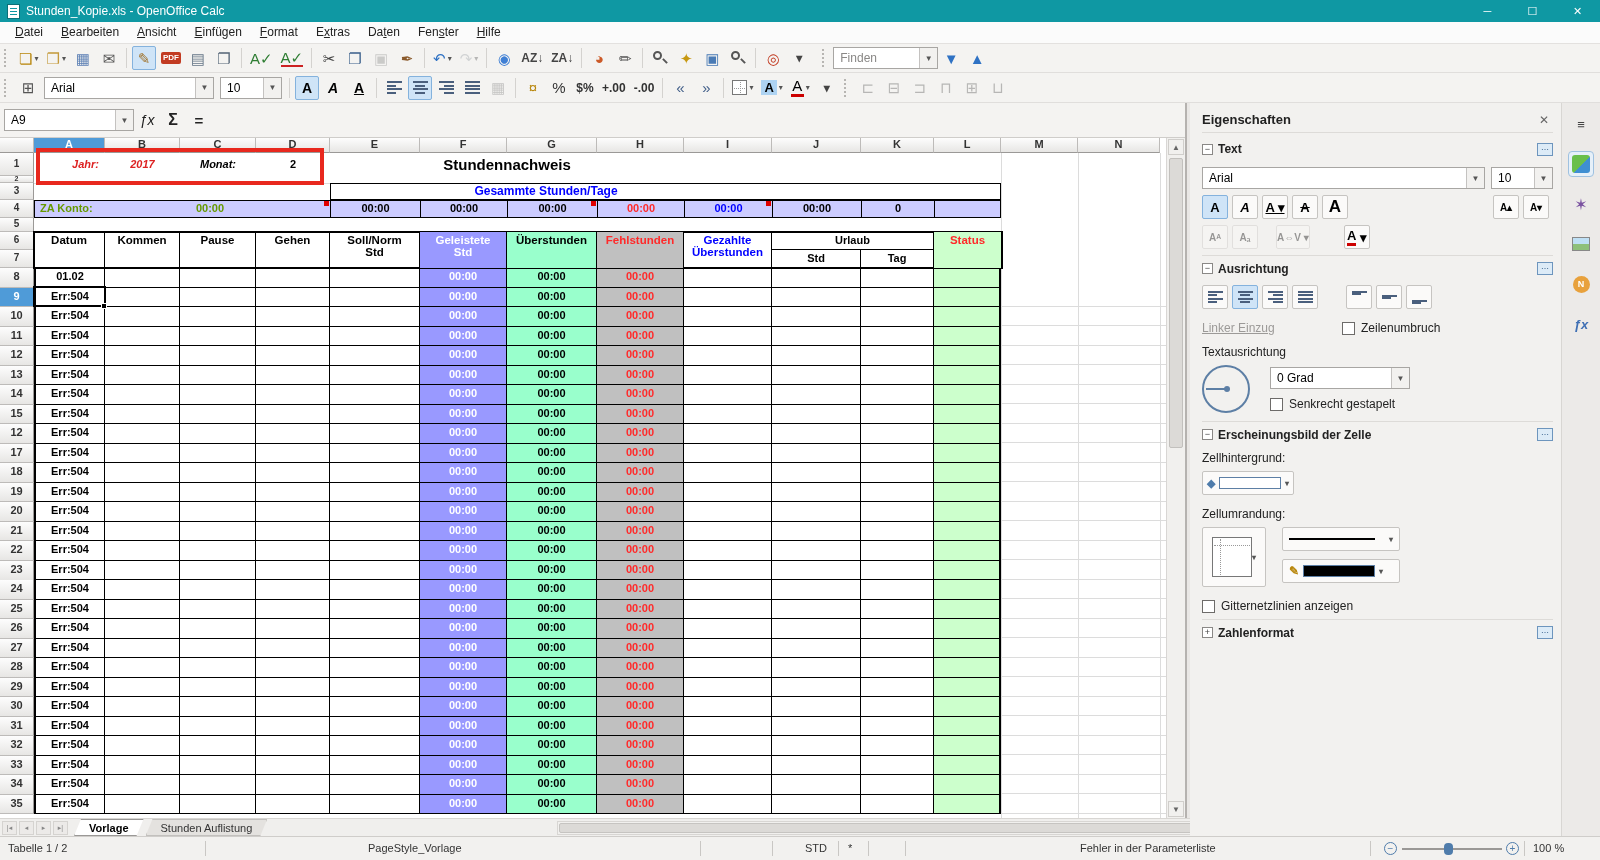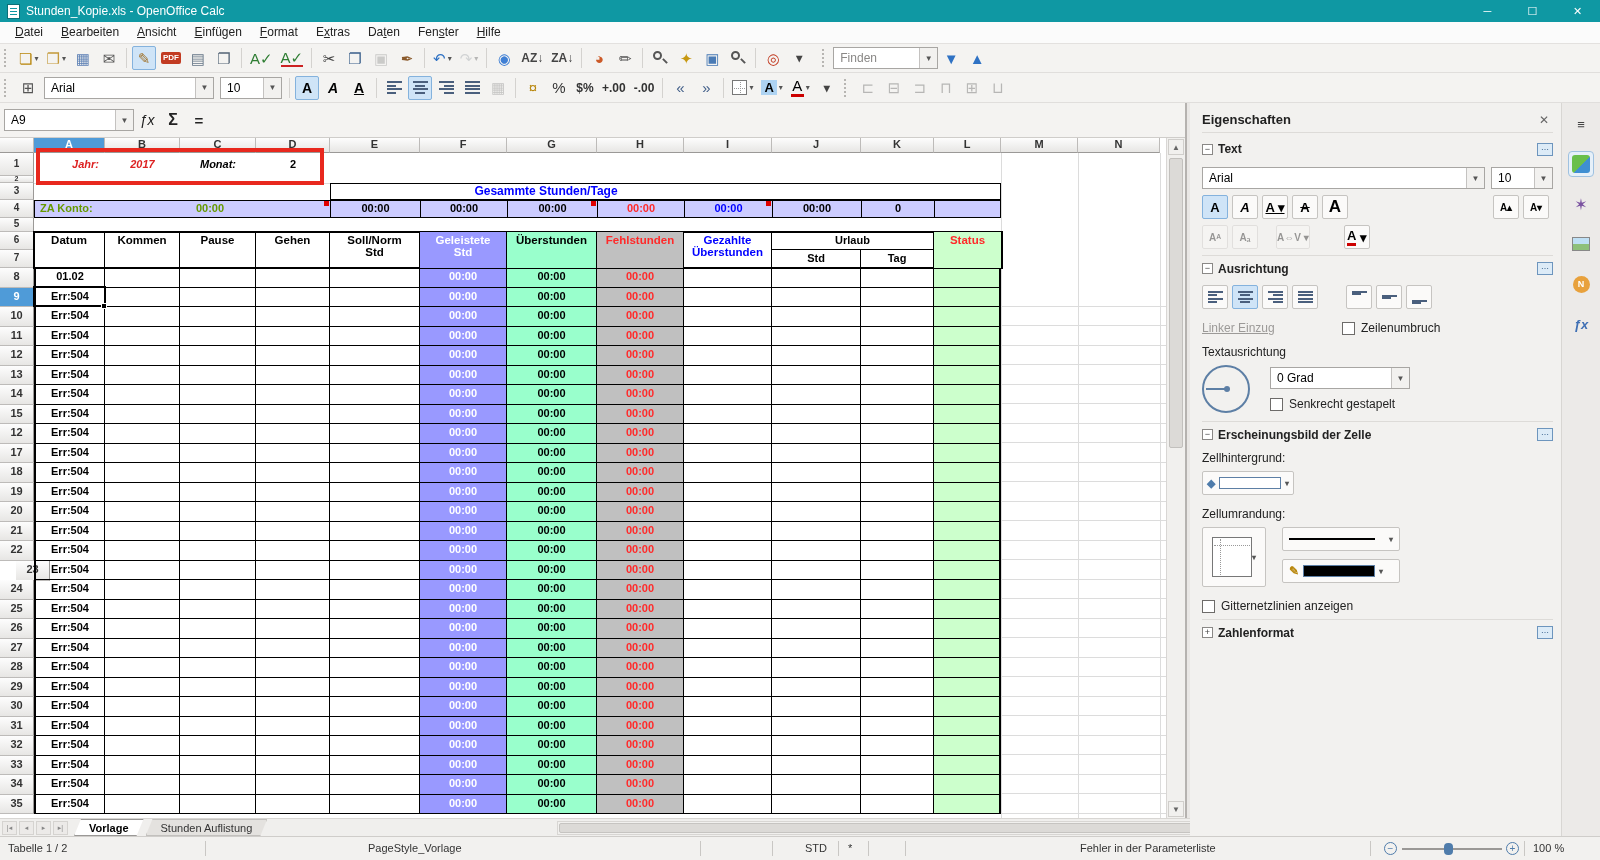--- a/index.html
+++ b/index.html
@@ -641,21 +641,21 @@
     <div class="cell" style="left: 180px; width: 76px; top: 403px; height: 19.5px; border-right: 1px solid rgb(0, 0, 0); border-bottom: 1px solid rgb(0, 0, 0);"></div>
     <div class="cell" style="left: 256px; width: 74px; top: 403px; height: 19.5px; border-right: 1px solid rgb(0, 0, 0); border-bottom: 1px solid rgb(0, 0, 0);"></div>
     <div class="cell" style="left: 330px; width: 90px; top: 403px; height: 19.5px; border-right: 1px solid rgb(0, 0, 0); border-bottom: 1px solid rgb(0, 0, 0);"></div>
     <div class="cell" style="left: 420px; width: 87px; top: 403px; height: 19.5px; background: rgb(153, 153, 255); color: rgb(255, 255, 255); border-right: 1px solid rgb(0, 0, 0); border-bottom: 1px solid rgb(0, 0, 0);">00:00</div>
     <div class="cell" style="left: 507px; width: 90px; top: 403px; height: 19.5px; background: rgb(153, 255, 204); border-right: 1px solid rgb(0, 0, 0); border-bottom: 1px solid rgb(0, 0, 0);">00:00</div>
     <div class="cell" style="left: 597px; width: 87px; top: 403px; height: 19.5px; background: rgb(192, 192, 192); color: rgb(255, 42, 42); border-right: 1px solid rgb(0, 0, 0); border-bottom: 1px solid rgb(0, 0, 0);">00:00</div>
     <div class="cell" style="left: 684px; width: 88px; top: 403px; height: 19.5px; border-right: 1px solid rgb(0, 0, 0); border-bottom: 1px solid rgb(0, 0, 0);"></div>
     <div class="cell" style="left: 772px; width: 89px; top: 403px; height: 19.5px; border-right: 1px solid rgb(0, 0, 0); border-bottom: 1px solid rgb(0, 0, 0);"></div>
     <div class="cell" style="left: 861px; width: 73px; top: 403px; height: 19.5px; border-right: 1px solid rgb(0, 0, 0); border-bottom: 1px solid rgb(0, 0, 0);"></div>
     <div class="cell" style="left: 934px; width: 67px; top: 403px; height: 19.5px; background: rgb(204, 255, 204); border-right: 2px solid rgb(0, 0, 0); border-bottom: 1px solid rgb(0, 0, 0);"></div>
-    <div class="cell rhdr" style="left: 16px; width: 34px; top: 422.5px; height: 20px;">23</div>
+    <div class="cell rhdr" style="left: 0px; width: 34px; top: 422.5px; height: 20px;">23</div>
     <div class="cell" style="left: 34px; width: 71px; top: 422.5px; height: 19.5px; border-right: 1px solid rgb(0, 0, 0); border-bottom: 1px solid rgb(0, 0, 0); border-left: 2px solid rgb(0, 0, 0);">Err:504</div>
     <div class="cell" style="left: 105px; width: 75px; top: 422.5px; height: 19.5px; border-right: 1px solid rgb(0, 0, 0); border-bottom: 1px solid rgb(0, 0, 0);"></div>
     <div class="cell" style="left: 180px; width: 76px; top: 422.5px; height: 19.5px; border-right: 1px solid rgb(0, 0, 0); border-bottom: 1px solid rgb(0, 0, 0);"></div>
     <div class="cell" style="left: 256px; width: 74px; top: 422.5px; height: 19.5px; border-right: 1px solid rgb(0, 0, 0); border-bottom: 1px solid rgb(0, 0, 0);"></div>
     <div class="cell" style="left: 330px; width: 90px; top: 422.5px; height: 19.5px; border-right: 1px solid rgb(0, 0, 0); border-bottom: 1px solid rgb(0, 0, 0);"></div>
     <div class="cell" style="left: 420px; width: 87px; top: 422.5px; height: 19.5px; background: rgb(153, 153, 255); color: rgb(255, 255, 255); border-right: 1px solid rgb(0, 0, 0); border-bottom: 1px solid rgb(0, 0, 0);">00:00</div>
     <div class="cell" style="left: 507px; width: 90px; top: 422.5px; height: 19.5px; background: rgb(153, 255, 204); border-right: 1px solid rgb(0, 0, 0); border-bottom: 1px solid rgb(0, 0, 0);">00:00</div>
     <div class="cell" style="left: 597px; width: 87px; top: 422.5px; height: 19.5px; background: rgb(192, 192, 192); color: rgb(255, 42, 42); border-right: 1px solid rgb(0, 0, 0); border-bottom: 1px solid rgb(0, 0, 0);">00:00</div>
     <div class="cell" style="left: 684px; width: 88px; top: 422.5px; height: 19.5px; border-right: 1px solid rgb(0, 0, 0); border-bottom: 1px solid rgb(0, 0, 0);"></div>
     <div class="cell" style="left: 772px; width: 89px; top: 422.5px; height: 19.5px; border-right: 1px solid rgb(0, 0, 0); border-bottom: 1px solid rgb(0, 0, 0);"></div>
@@ -814,20 +814,21 @@
     <div class="cell" style="left: 507px; width: 90px; top: 656.5px; height: 19.5px; background: rgb(153, 255, 204); border-right: 1px solid rgb(0, 0, 0); border-bottom: 1px solid rgb(0, 0, 0);">00:00</div>
     <div class="cell" style="left: 597px; width: 87px; top: 656.5px; height: 19.5px; background: rgb(192, 192, 192); color: rgb(255, 42, 42); border-right: 1px solid rgb(0, 0, 0); border-bottom: 1px solid rgb(0, 0, 0);">00:00</div>
     <div class="cell" style="left: 684px; width: 88px; top: 656.5px; height: 19.5px; border-right: 1px solid rgb(0, 0, 0); border-bottom: 1px solid rgb(0, 0, 0);"></div>
     <div class="cell" style="left: 772px; width: 89px; top: 656.5px; height: 19.5px; border-right: 1px solid rgb(0, 0, 0); border-bottom: 1px solid rgb(0, 0, 0);"></div>
     <div class="cell" style="left: 861px; width: 73px; top: 656.5px; height: 19.5px; border-right: 1px solid rgb(0, 0, 0); border-bottom: 1px solid rgb(0, 0, 0);"></div>
     <div class="cell" style="left: 934px; width: 67px; top: 656.5px; height: 19.5px; background: rgb(204, 255, 204); border-right: 2px solid rgb(0, 0, 0); border-bottom: 1px solid rgb(0, 0, 0);"></div>
     <div class="cell" style="left: 34px; width: 71px; top: 15px; height: 23px; color: rgb(221, 34, 34); font-style: italic; justify-content: flex-end; padding-right: 6px;">Jahr:</div>
     <div class="cell" style="left: 105px; width: 75px; top: 15px; height: 23px; color: rgb(221, 34, 34); font-style: italic;">2017</div>
     <div class="cell" style="left: 180px; width: 76px; top: 15px; height: 23px; font-style: italic;">Monat:</div>
     <div class="cell" style="left: 256px; width: 74px; top: 15px; height: 23px;">2</div>
+    <div class="cell" style="left: 330px; width: 354px; top: 15px; height: 23px; font-size: 15px;">Stundennachweis</div>
     <div class="cell" style="left: 330px; width: 671px; top: 45px; height: 17px; border: 1px solid rgb(0, 0, 0); overflow: visible; position: absolute;">
       <span style="position: absolute; left: 215px; transform: translateX(-50%); color: rgb(0, 0, 255); font-weight: bold; font-size: 12px; white-space: nowrap;">Gesammte Stunden/Tage</span>
     </div>
     <div class="cell" style="left: 34px; width: 967px; top: 62px; height: 18px; background: rgb(204, 204, 255); border: 1px solid rgb(0, 0, 0);"></div>
     <div class="cell tl" style="left: 36px; width: 110px; top: 62px; height: 18px; color: rgb(102, 153, 0); background: transparent;">ZA Konto:</div>
     <div class="cell" style="left: 180px; width: 60px; top: 62px; height: 18px; color: rgb(102, 153, 0);">00:00</div>
     <div class="cell" style="left: 330px; width: 90px; top: 62px; height: 18px; border-left: 1px solid rgb(0, 0, 0); color: rgb(0, 0, 0);">00:00</div>
     <div class="cell" style="left: 420px; width: 87px; top: 62px; height: 18px; border-left: 1px solid rgb(0, 0, 0); color: rgb(0, 0, 0);">00:00</div>
     <div class="cell" style="left: 507px; width: 90px; top: 62px; height: 18px; border-left: 1px solid rgb(0, 0, 0); color: rgb(0, 0, 0);">00:00</div>
     <div class="cell" style="left: 597px; width: 87px; top: 62px; height: 18px; border-left: 1px solid rgb(0, 0, 0); color: rgb(255, 42, 42);">00:00</div>

